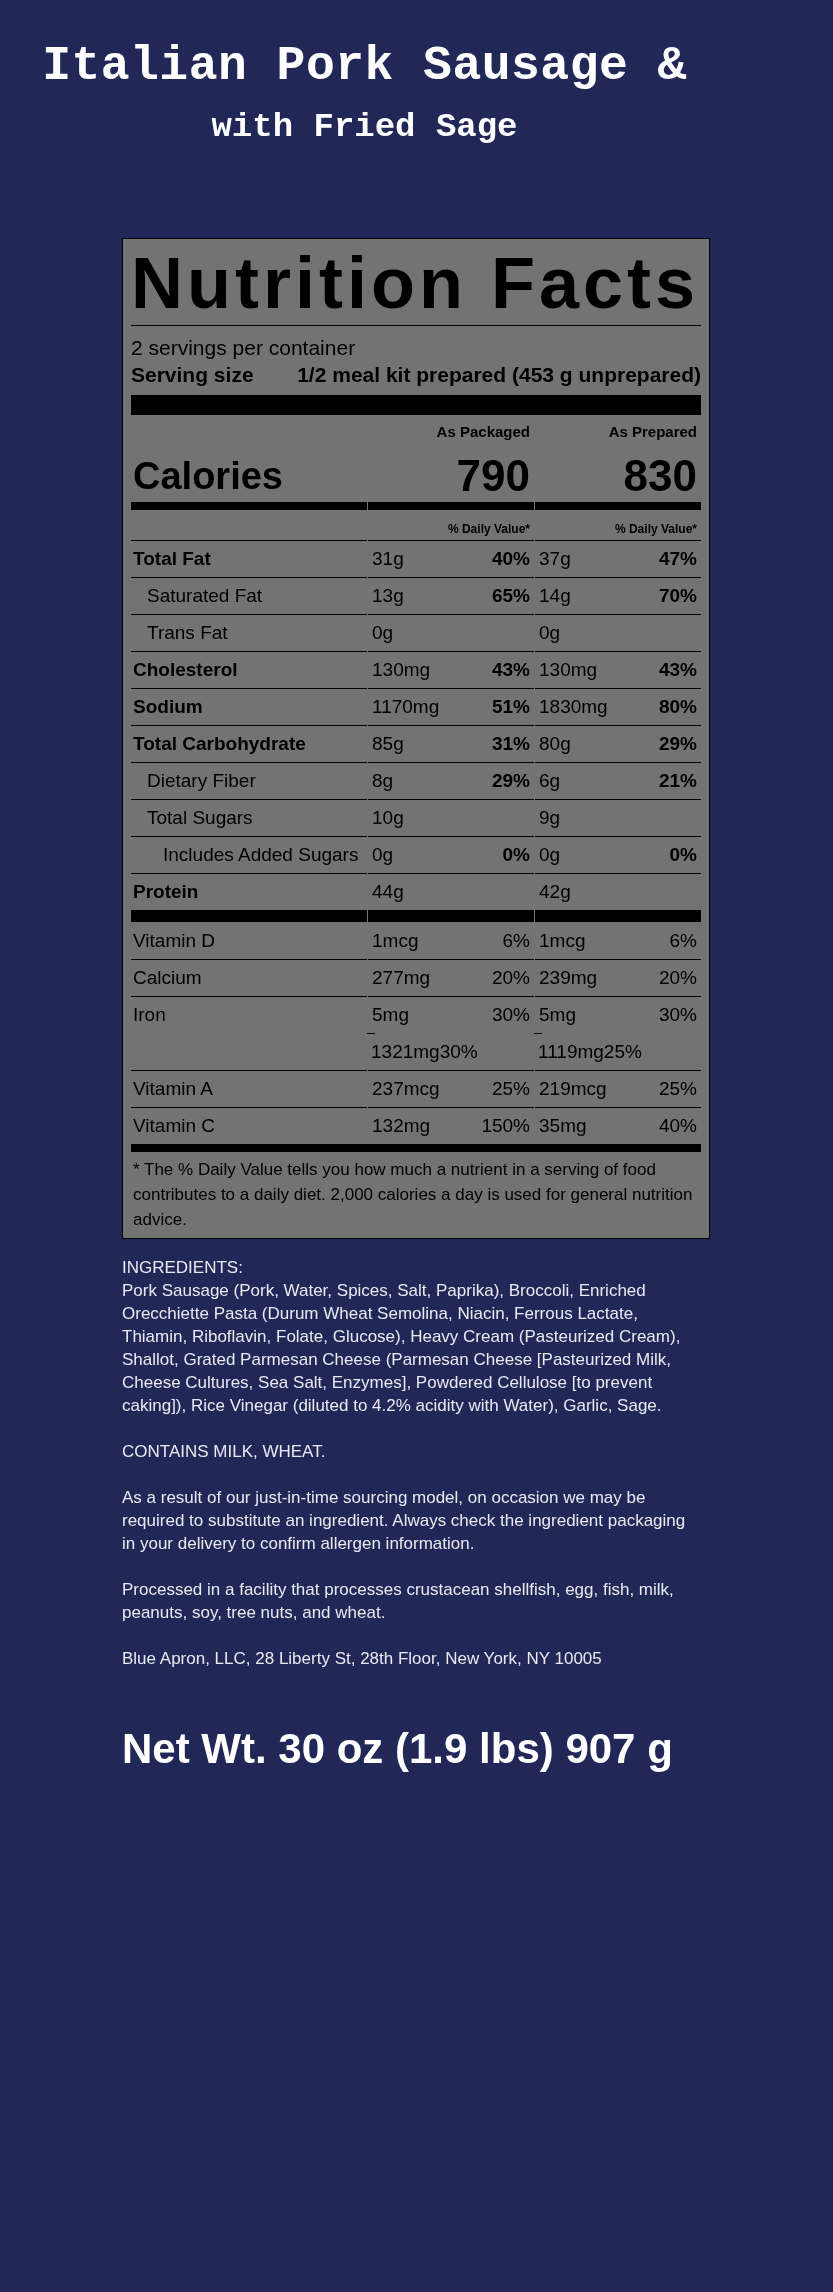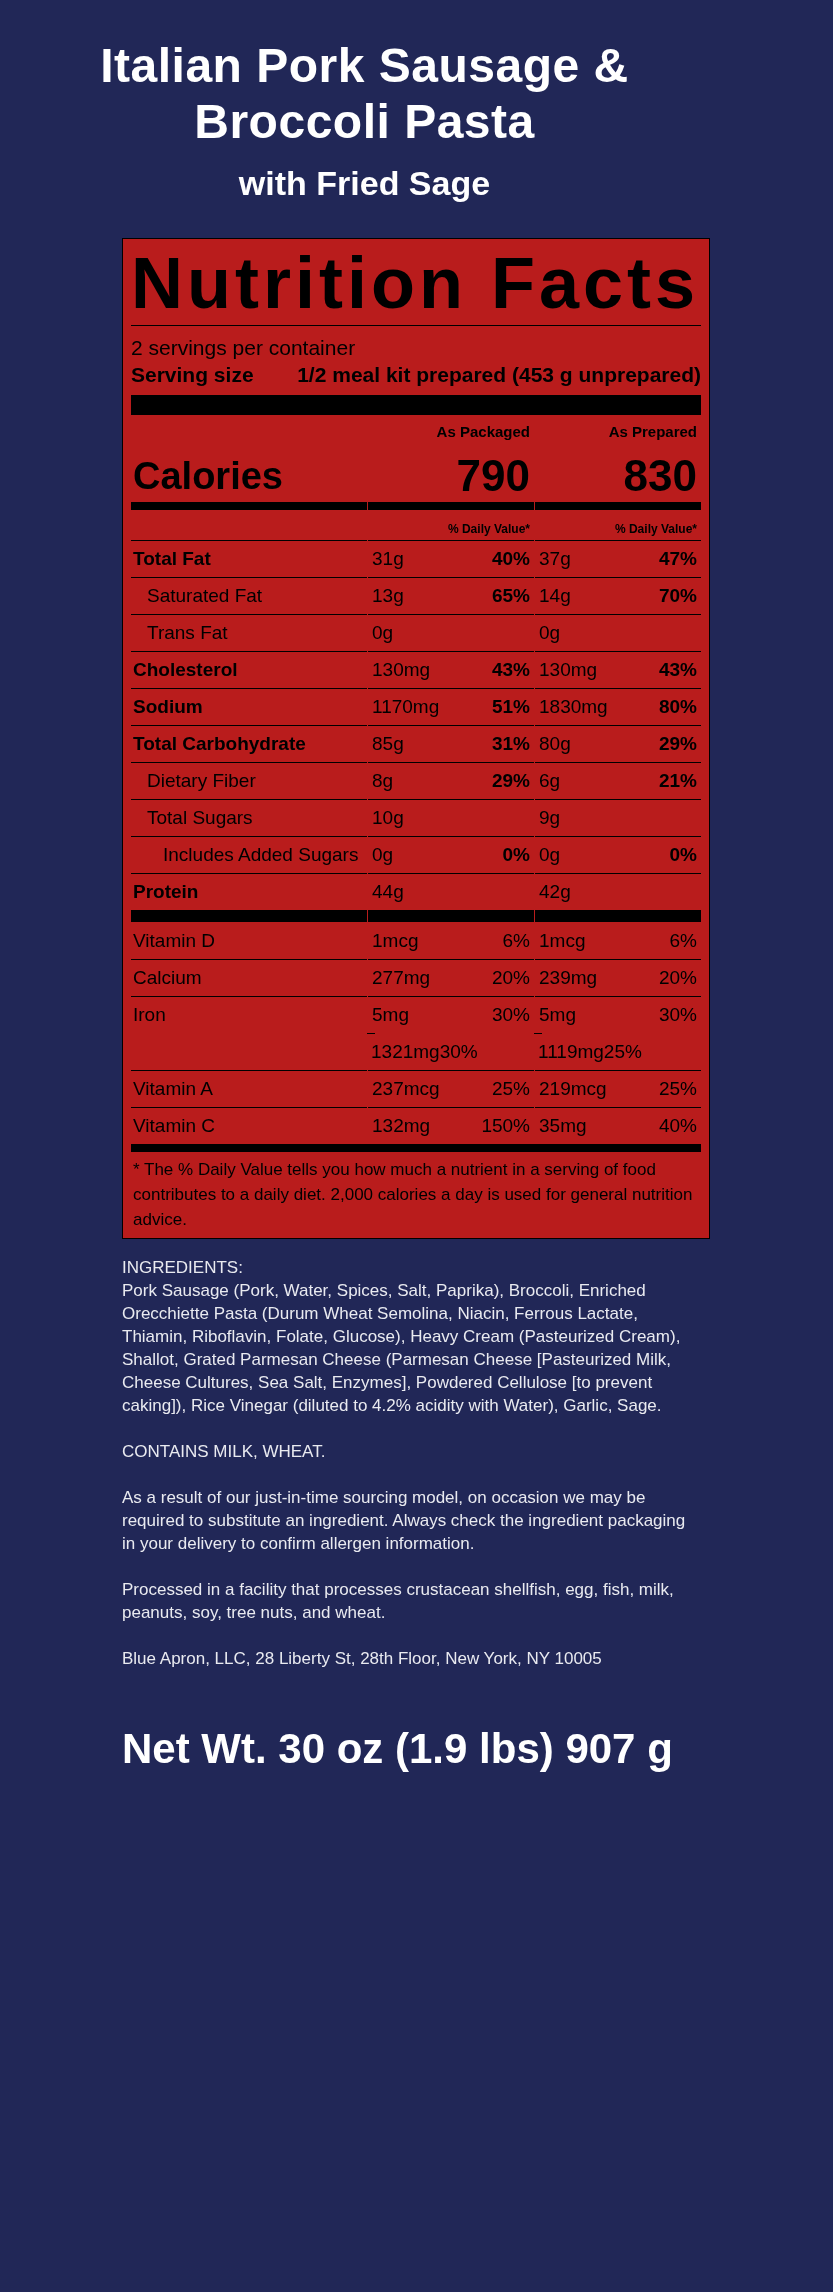--- a/index.html
+++ b/index.html
@@ -1,25 +1,25 @@
 <!DOCTYPE html>
 <html><head>
 <meta charset="utf-8">
 <style>
   html,body{margin:0;padding:0;background:#212757;}
   .page{position:relative;width:833px;height:2292px;background:#212757;overflow:hidden;
         font-family:"Liberation Sans",sans-serif;}
 
   
-  .hero{position:absolute;top:38px;left:0;width:729px;text-align:center;color:#ffffff;}
+  .hero{position:absolute;top:38px;left:0;width:729px;text-align:center;color:#ffffff;font-family:Liberation Mono, monospace;}
   .hero h1{margin:0;font-size:48px;line-height:56px;font-weight:bold;letter-spacing:.5px;}
   .hero h2{margin:14px 0 0 0;font-size:34px;line-height:38px;font-weight:bold;}
 
   
-  .nf{position:absolute;left:122px;top:238px;width:588px;background:#b91c1c;color:#000;
+  .nf{position:absolute;left:122px;top:238px;width:588px;background:#737373;color:#000;
       border:1px solid #000;box-sizing:border-box;padding:4px 8px 6px 8px;}
   .nf-title{font-size:72px;line-height:80px;font-weight:bold;letter-spacing:4px;white-space:nowrap;}
   .nf-rule{border:none;border-top:1px solid #000;margin:2px 0 4px 0;}
   .nf-servings{font-size:21px;line-height:27px;margin-top:8px;}
   .nf-servsize{display:flex;justify-content:space-between;font-size:21px;line-height:28px;font-weight:bold;}
   .bar-thick{height:20px;background:#000;margin-top:6px;}
 
   .lgrid{display:grid;grid-template-columns:236px 1px 166px 1px 166px;}
   .vline{background:#000;}
   .cell{box-sizing:border-box;}
@@ -59,21 +59,21 @@
   .details p{margin:0 0 23px 0;}
   .details .netwt{margin:56px 0 0 0;font-size:42px;line-height:46px;font-weight:bold;color:#ffffff;}
 </style>
 </head>
 <body>
 
 <div class="page">
 
   <div class="hero">
     <h1><span>Italian Pork Sausage &amp;</span><br>
-    <span>Broccoli Pasta</span></h1>
+    </h1>
     <h2>with Fried Sage</h2>
   </div>
 
   <div class="nf">
     <div class="nf-title">Nutrition Facts</div>
     <hr class="nf-rule">
     <div class="nf-servings">2 servings per container</div>
     <div class="nf-servsize">
       <span>Serving size</span>
       <span>1/2 meal kit prepared (453 g unprepared)</span>

